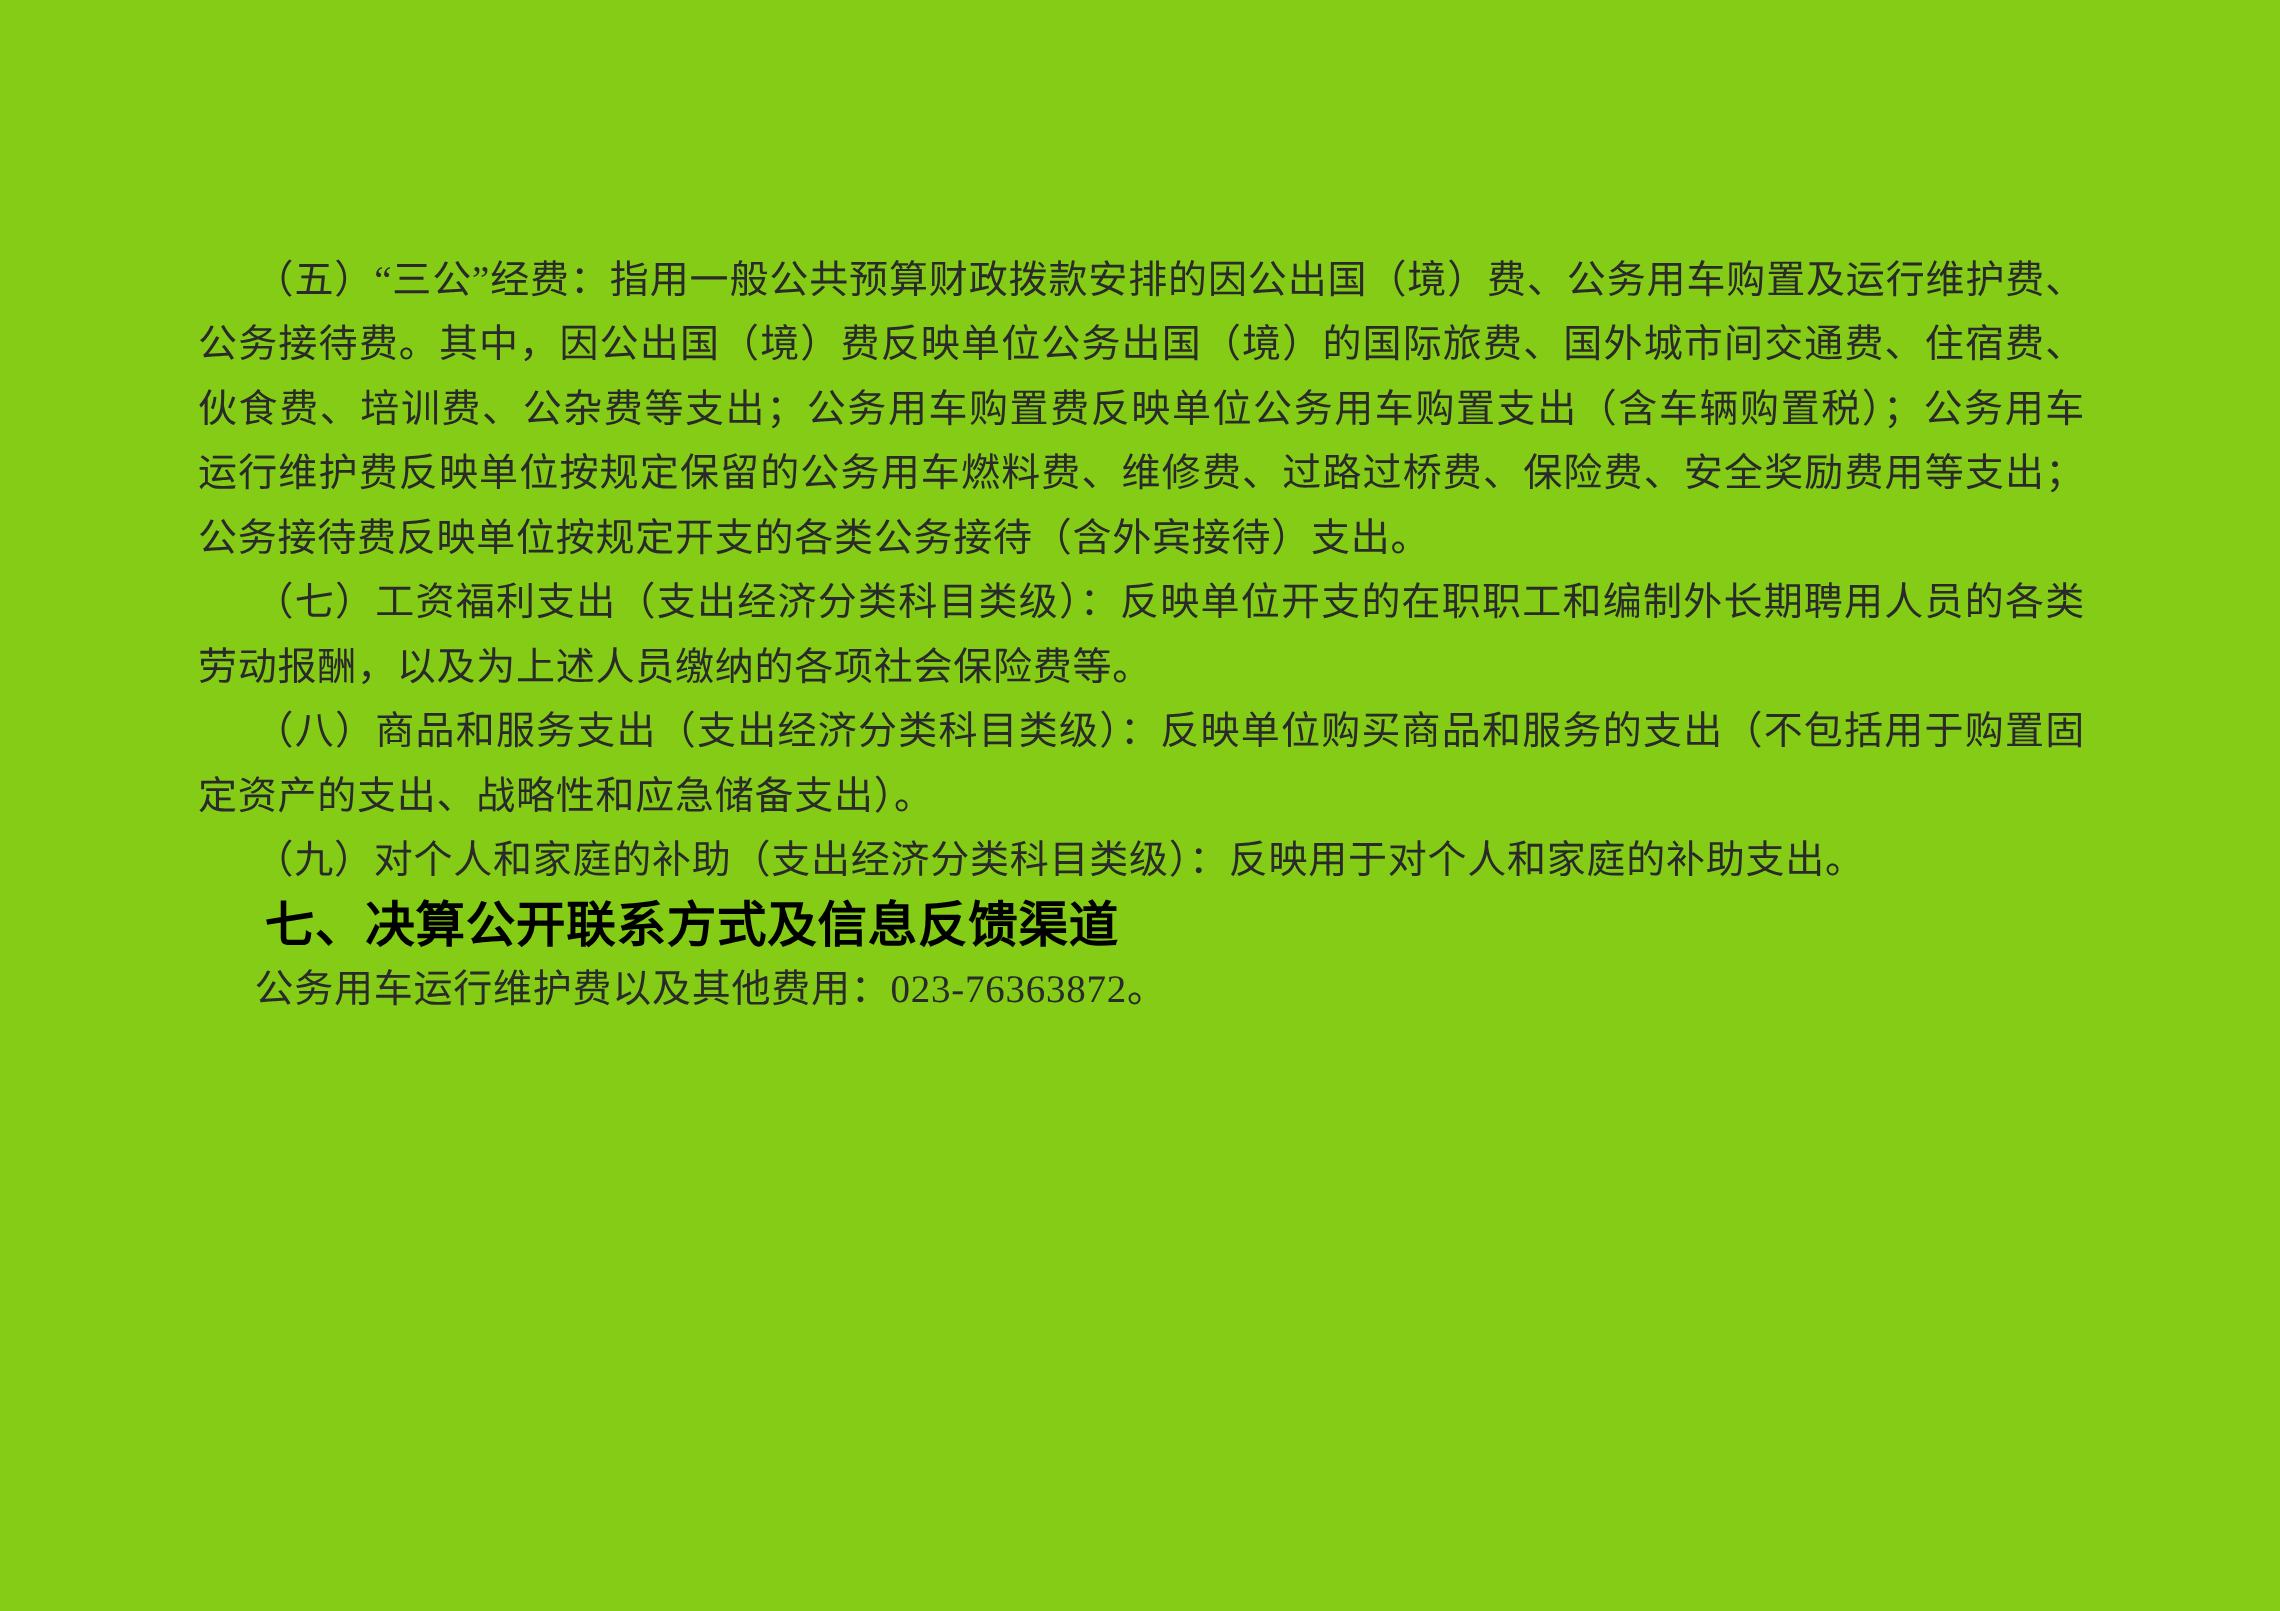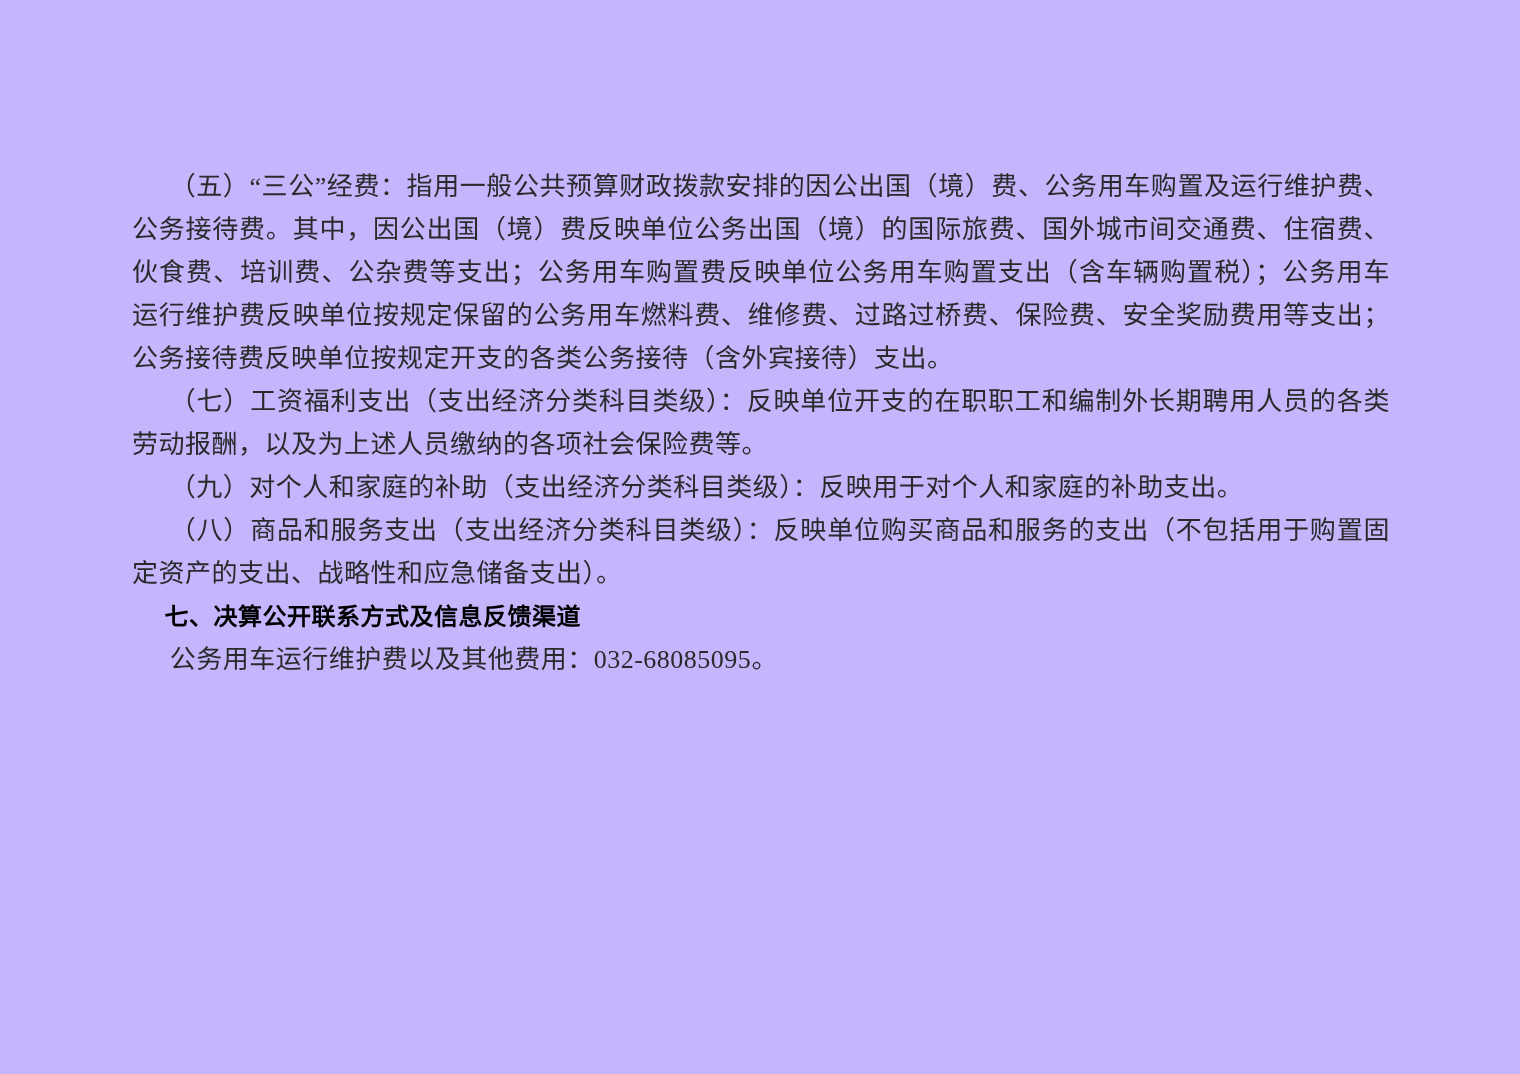--- a/index.html
+++ b/index.html
@@ -6,21 +6,21 @@
   * { margin: 0; padding: 0; box-sizing: border-box; }
 
   html, body {
     background: #ffffff;
   }
 
   .page {
     position: relative;
     width: 1520px;
     height: 1074px;
-    background: #c4b5fd;
+    background: #84cc16;
     overflow: hidden;
     font-family: "Liberation Serif", "DejaVu Serif", serif;
   }
 
   .content {
     position: absolute;
     left: 132px;
     top: 165px;
     width: 1258px;
   }
@@ -33,21 +33,21 @@
     text-justify: inter-character;
     text-indent: 1.45em;
     letter-spacing: 0.5px;
     word-break: break-all;
   }
 
   
 
   .section-heading {
     font-family: "Liberation Sans", "DejaVu Sans", sans-serif;
-    font-size: 24px;
+    font-size: 33px;
     line-height: 43px;
     font-weight: 700;
     color: #000000;
     text-align: left;
     text-indent: 1.35em;
     letter-spacing: 0.5px;
   }
 
   .contact-line {
     text-align: left;
@@ -57,22 +57,22 @@
 <body>
 
 <div class="page">
   <div class="content">
 
     <p class="body-para">（五）“三公”经费：指用一般公共预算财政拨款安排的因公出国（境）费、公务用车购置及运行维护费、公务接待费。其中，因公出国（境）费反映单位公务出国（境）的国际旅费、国外城市间交通费、住宿费、伙食费、培训费、公杂费等支出；公务用车购置费反映单位公务用车购置支出（含车辆购置税）；公务用车运行维护费反映单位按规定保留的公务用车燃料费、维修费、过路过桥费、保险费、安全奖励费用等支出；公务接待费反映单位按规定开支的各类公务接待（含外宾接待）支出。</p>
 
 
     <p class="body-para">（七）工资福利支出（支出经济分类科目类级）：反映单位开支的在职职工和编制外长期聘用人员的各类劳动报酬，以及为上述人员缴纳的各项社会保险费等。</p>
 
+    <p class="body-para">（八）商品和服务支出（支出经济分类科目类级）：反映单位购买商品和服务的支出（不包括用于购置固定资产的支出、战略性和应急储备支出）。</p>
+
     <p class="body-para">（九）对个人和家庭的补助（支出经济分类科目类级）：反映用于对个人和家庭的补助支出。</p>
-
-    <p class="body-para">（八）商品和服务支出（支出经济分类科目类级）：反映单位购买商品和服务的支出（不包括用于购置固定资产的支出、战略性和应急储备支出）。</p>
 
     <h2 class="section-heading">七、决算公开联系方式及信息反馈渠道</h2>
 
-    <p class="body-para contact-line"><span>公务用车运行维护费以及其他费用：</span><span>032-68085095</span><span>。</span></p>
+    <p class="body-para contact-line"><span>公务用车运行维护费以及其他费用：</span><span>023-76363872</span><span>。</span></p>
 
   </div>
 </div>
 
 </body></html>

